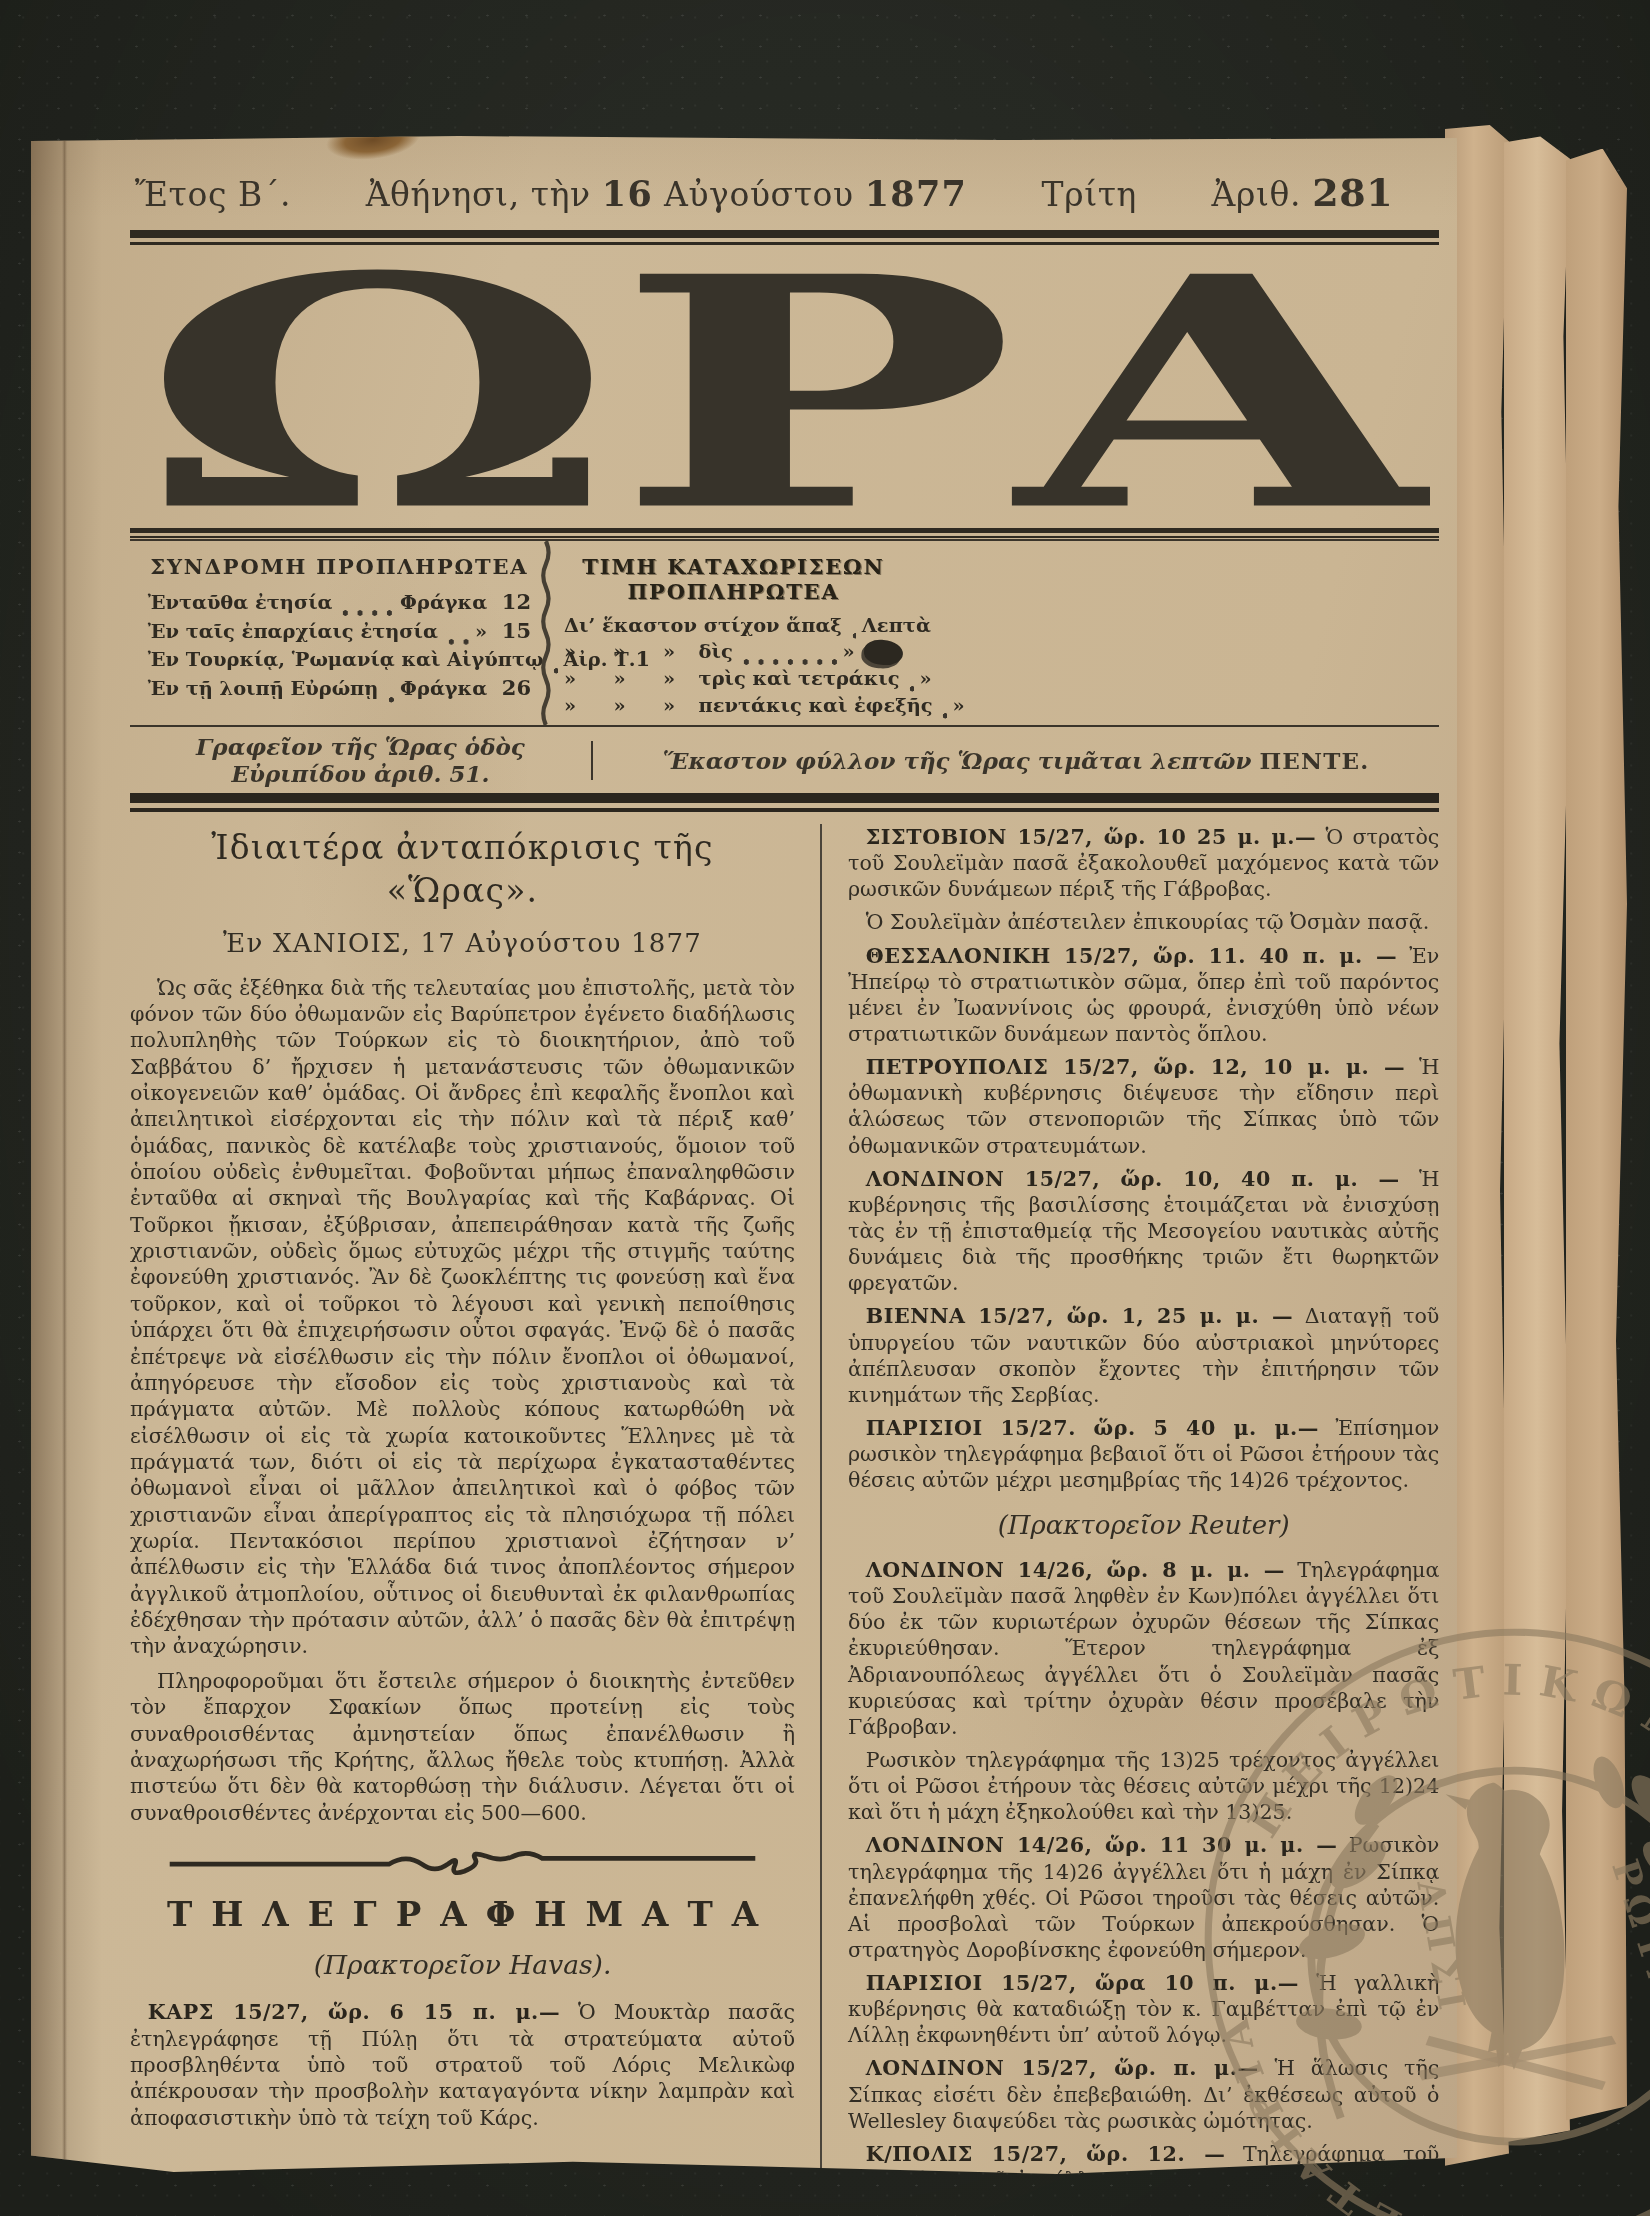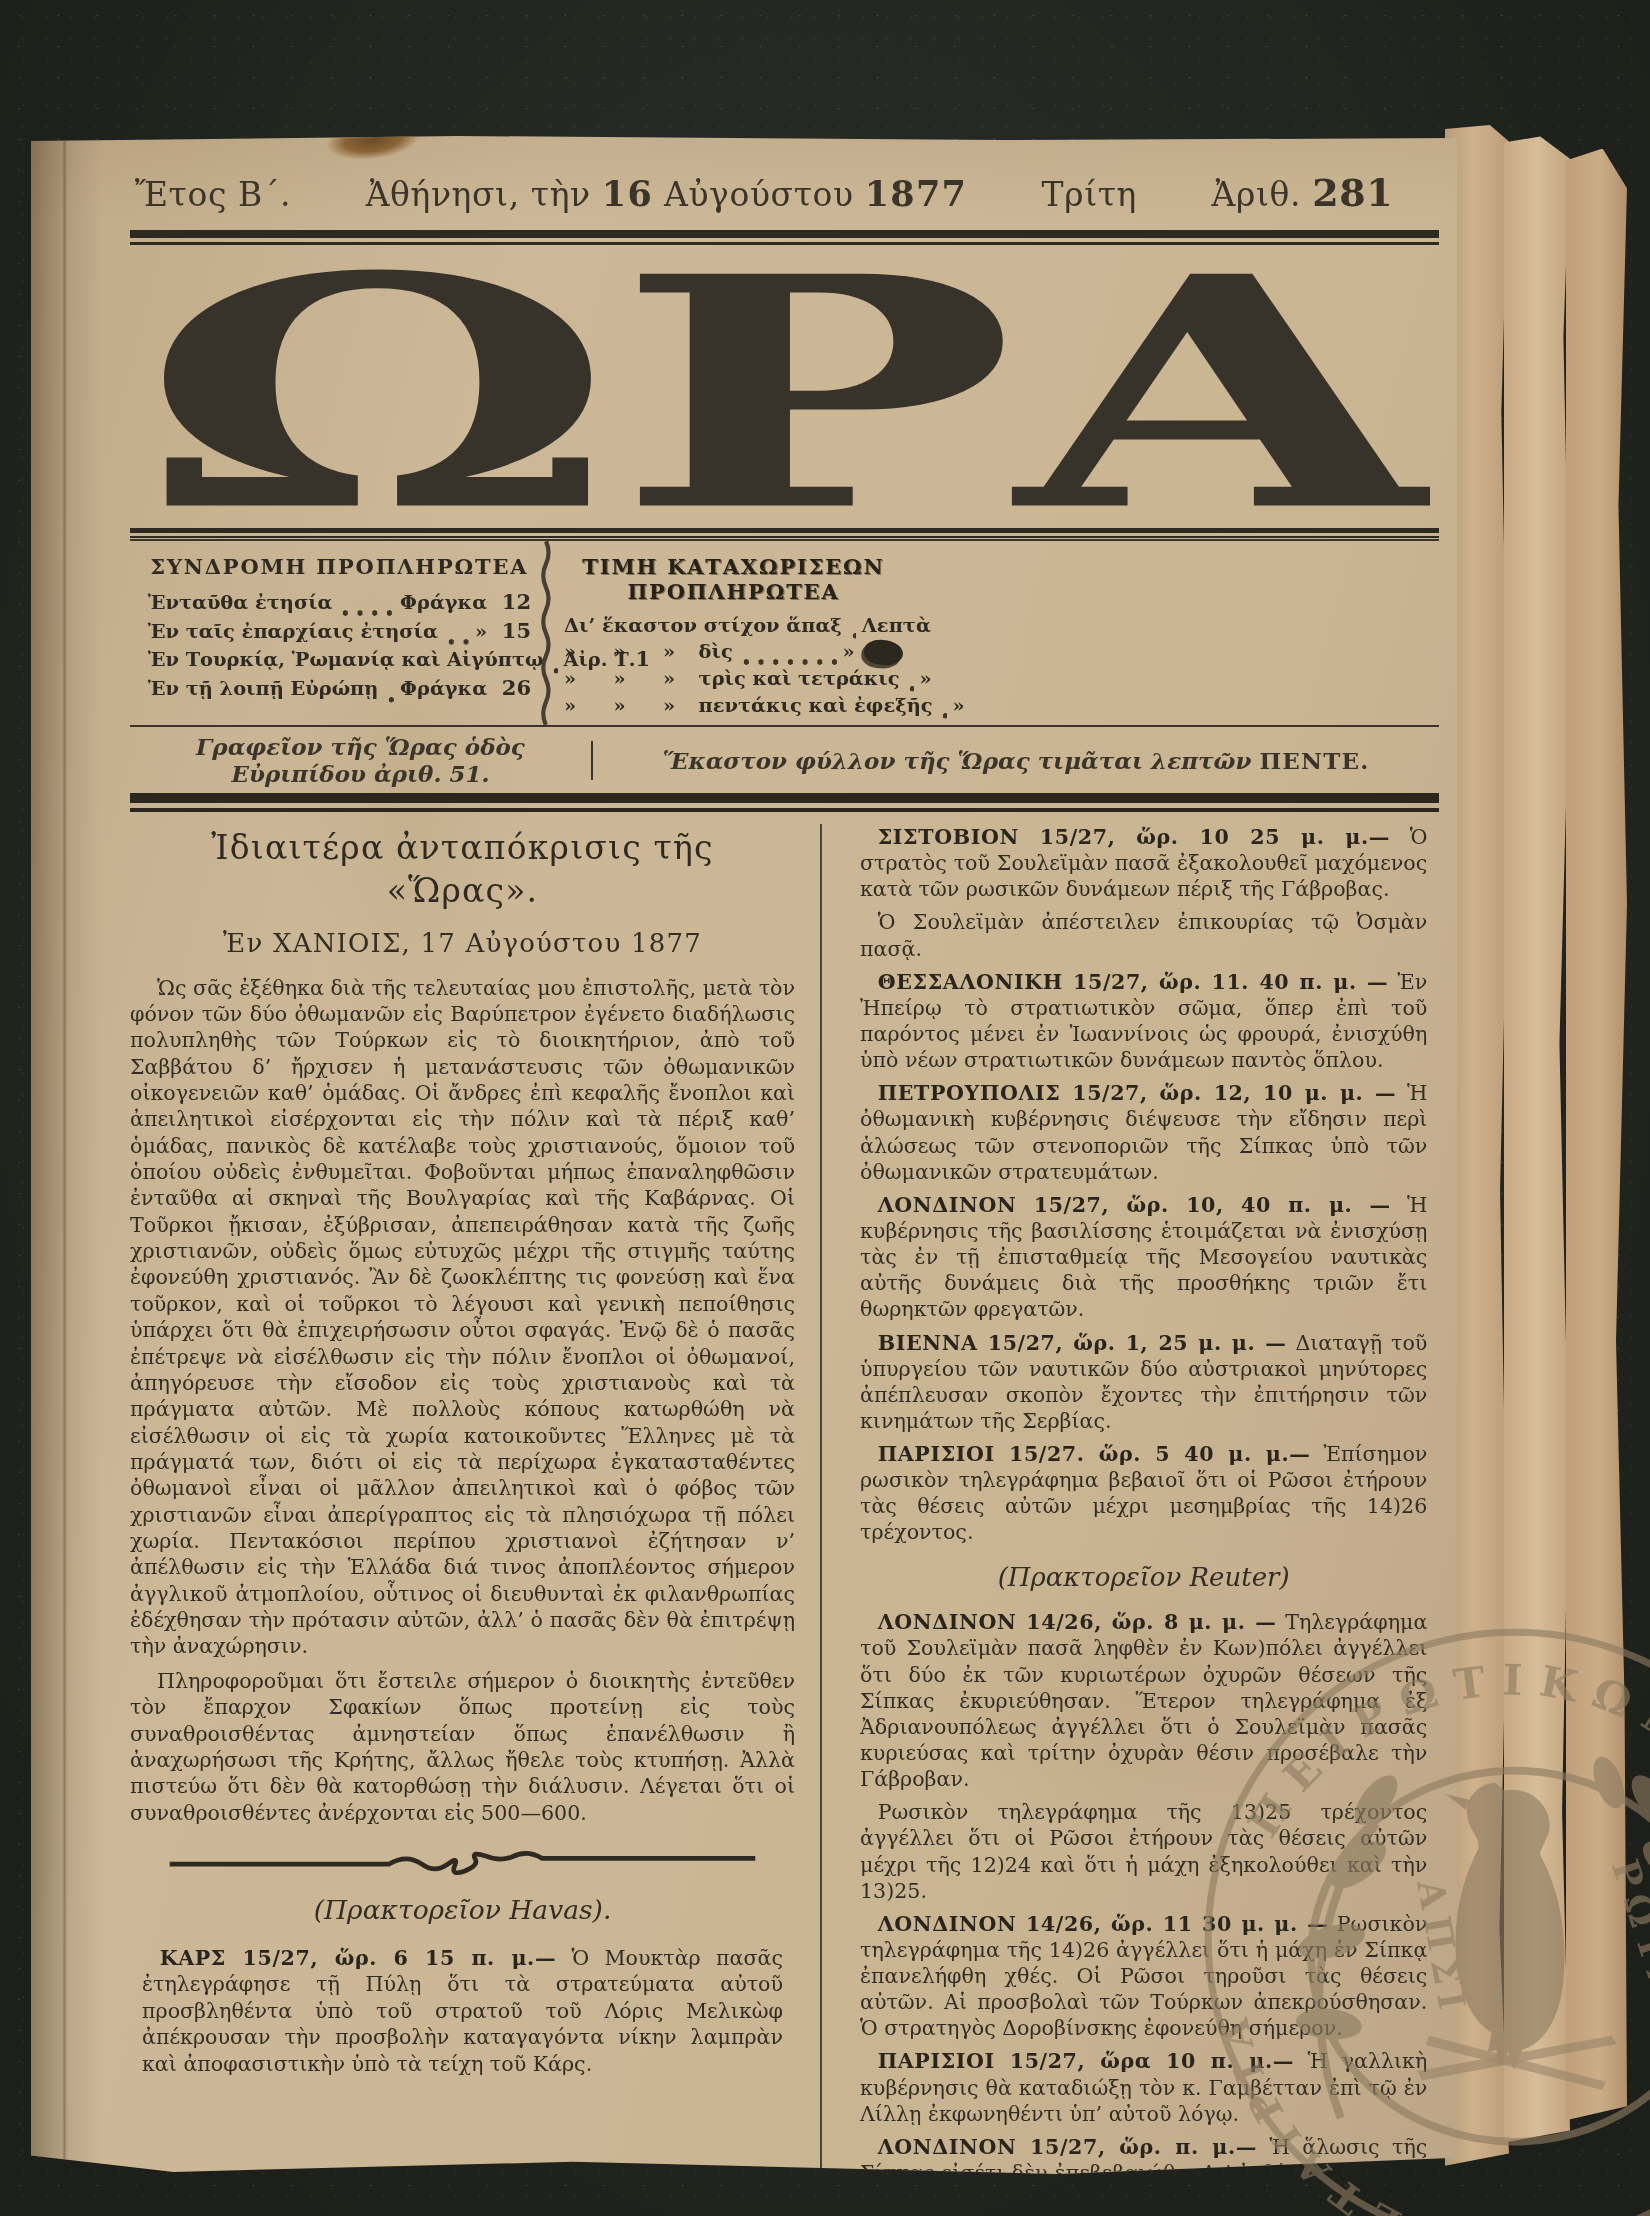--- a/index.html
+++ b/index.html
@@ -93,21 +93,21 @@
   .columns{display:flex;margin-top:11.8px;}
   .col-left{width:665px;flex:0 0 auto;flex-basis:665px;padding-right:25px;border-right:2.4px solid #4a443a;font-size:20.6px;line-height:1.28;text-align:justify;}
   .col-right{flex:1 1 auto;padding-left:26px;font-size:20.6px;line-height:1.27;text-align:justify;}
   .lead-title{text-align:center;font-size:33px;letter-spacing:1.2px;margin:3.5px 0 15.3px;font-weight:normal;color:#2f2a21;}
   .lead-dateline{text-align:center;font-size:26px;margin:0 0 14px;letter-spacing:1.2px;}
   .body-par{margin:0 0 8.2px;text-indent:27px;}
   .squiggle{display:block;margin:23.6px auto 17.7px;width:595px;height:26px;}
   .squiggle path{stroke:#2f2a21;stroke-width:8;fill:none;}
   .tele-title{text-align:center;font-size:34px;letter-spacing:19px;font-weight:bold;margin:3.5px 0 10.6px;text-indent:19px;color:#2f2a21;}
   .tele-sub{text-align:center;font-size:26.5px;font-style:italic;margin:0 0 17.7px;}
-  .tg{margin:0 12px 7px;text-indent:17.7px;}
+  .tg{margin:0 0 7px;text-indent:17.7px;}
   .tg-lead{letter-spacing:0.6px;color:#2a251c;}
   .tg-subhead{display:block;text-align:center;text-indent:0;font-style:italic;font-size:26px;margin:15.3px 0 15.3px;}
   
   .stamp{position:absolute;left:1164px;top:1588px;width:701px;height:701px;z-index:3;opacity:0.62;}
   .stamp text{fill:var(--stamp,#8d7b60);font-family:"DejaVu Serif","Liberation Serif",serif;font-weight:bold;}
   .stamp .ring{stroke:var(--stamp,#8d7b60);fill:none;}
 </style>
 </head>
 <body>
 
@@ -247,20 +247,21 @@
 
             <p class="body-par">Ὡς σᾶς ἐξέθηκα διὰ τῆς τελευταίας μου ἐπιστολῆς, μετὰ τὸν φόνον τῶν δύο ὀθωμανῶν εἰς Βαρύπετρον ἐγένετο διαδήλωσις πολυπληθὴς τῶν Τούρκων εἰς τὸ διοικητήριον, ἀπὸ τοῦ Σαββάτου δ’ ἤρχισεν ἡ μετανάστευσις τῶν ὀθωμανικῶν οἰκογενειῶν καθ’ ὁμάδας. Οἱ ἄνδρες ἐπὶ κεφαλῆς ἔνοπλοι καὶ ἀπειλητικοὶ εἰσέρχονται εἰς τὴν πόλιν καὶ τὰ πέριξ καθ’ ὁμάδας, πανικὸς δὲ κατέλαβε τοὺς χριστιανούς, ὅμοιον τοῦ ὁποίου οὐδεὶς ἐνθυμεῖται. Φοβοῦνται μήπως ἐπαναληφθῶσιν ἐνταῦθα αἱ σκηναὶ τῆς Βουλγαρίας καὶ τῆς Καβάρνας. Οἱ Τοῦρκοι ᾔκισαν, ἐξύβρισαν, ἀπεπειράθησαν κατὰ τῆς ζωῆς χριστιανῶν, οὐδεὶς ὅμως εὐτυχῶς μέχρι τῆς στιγμῆς ταύτης ἐφονεύθη χριστιανός. Ἂν δὲ ζωοκλέπτης τις φονεύσῃ καὶ ἕνα τοῦρκον, καὶ οἱ τοῦρκοι τὸ λέγουσι καὶ γενικὴ πεποίθησις ὑπάρχει ὅτι θὰ ἐπιχειρήσωσιν οὗτοι σφαγάς. Ἐνῷ δὲ ὁ πασᾶς ἐπέτρεψε νὰ εἰσέλθωσιν εἰς τὴν πόλιν ἔνοπλοι οἱ ὀθωμανοί, ἀπηγόρευσε τὴν εἴσοδον εἰς τοὺς χριστιανοὺς καὶ τὰ πράγματα αὐτῶν. Μὲ πολλοὺς κόπους κατωρθώθη νὰ εἰσέλθωσιν οἱ εἰς τὰ χωρία κατοικοῦντες Ἕλληνες μὲ τὰ πράγματά των, διότι οἱ εἰς τὰ περίχωρα ἐγκατασταθέντες ὀθωμανοὶ εἶναι οἱ μᾶλλον ἀπειλητικοὶ καὶ ὁ φόβος τῶν χριστιανῶν εἶναι ἀπερίγραπτος εἰς τὰ πλησιόχωρα τῇ πόλει χωρία. Πεντακόσιοι περίπου χριστιανοὶ ἐζήτησαν ν’ ἀπέλθωσιν εἰς τὴν Ἑλλάδα διά τινος ἀποπλέοντος σήμερον ἀγγλικοῦ ἀτμοπλοίου, οὗτινος οἱ διευθυνταὶ ἐκ φιλανθρωπίας ἐδέχθησαν τὴν πρότασιν αὐτῶν, ἀλλ’ ὁ πασᾶς δὲν θὰ ἐπιτρέψῃ τὴν ἀναχώρησιν.</p>
 
             <p class="body-par">Πληροφοροῦμαι ὅτι ἔστειλε σήμερον ὁ διοικητὴς ἐντεῦθεν τὸν ἔπαρχον Σφακίων ὅπως προτείνῃ εἰς τοὺς συναθροισθέντας ἀμνηστείαν ὅπως ἐπανέλθωσιν ἢ ἀναχωρήσωσι τῆς Κρήτης, ἄλλως ἤθελε τοὺς κτυπήσῃ. Ἀλλὰ πιστεύω ὅτι δὲν θὰ κατορθώσῃ τὴν διάλυσιν. Λέγεται ὅτι οἱ συναθροισθέντες ἀνέρχονται εἰς 500—600.</p>
           </div>
 
         <svg class="squiggle" viewBox="0 0 1010 44">
           <path d="M8,24 H380 q30,-18 56,0 q22,16 44,0 q18,-14 12,2 q-8,18 16,10 q26,-10 18,-22 q-6,-12 18,-4 q24,10 44,2 q26,-14 52,2 H1002"></path>
         </svg>
 
+        <h2 class="tele-title">ΤΗΛΕΓΡΑΦΗΜΑΤΑ</h2>
         <div class="tele-sub">(Πρακτορεῖον Havas).</div>
 
         <p class="tg">
           <b class="tg-lead">ΚΑΡΣ 15/27, ὥρ. 6 15 π. μ.—</b>
           <span>Ὁ Μουκτὰρ πασᾶς ἐτηλεγράφησε τῇ Πύλῃ ὅτι τὰ στρατεύματα αὐτοῦ προσβληθέντα ὑπὸ τοῦ στρατοῦ τοῦ Λόρις Μελικὼφ ἀπέκρουσαν τὴν προσβολὴν καταγαγόντα νίκην λαμπρὰν καὶ ἀποφασιστικὴν ὑπὸ τὰ τείχη τοῦ Κάρς.</span>
         </p>
       </div>
 
       <div class="col-right">
         <div>

